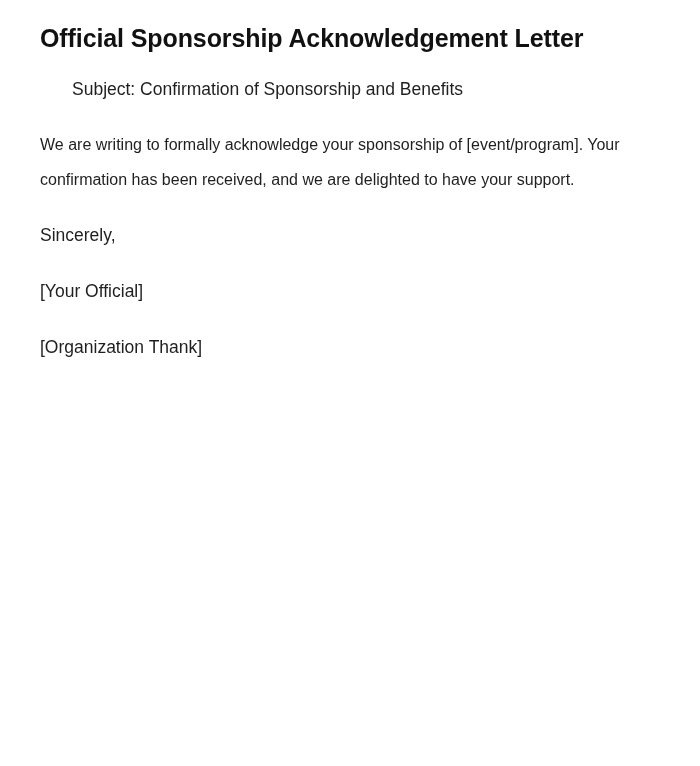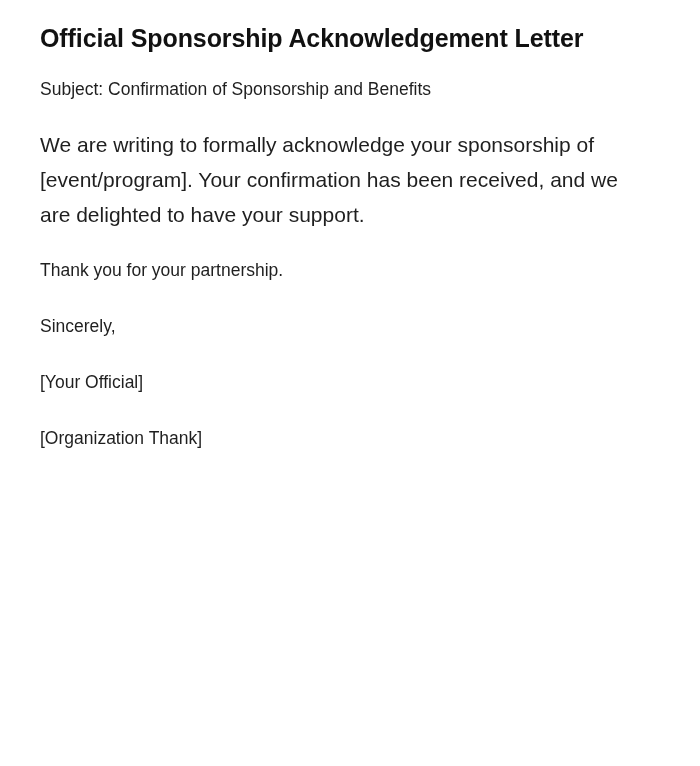--- a/index.html
+++ b/index.html
@@ -37,50 +37,50 @@
   .letter-line {
     font-size: 17.5px;
     line-height: 35px;
     margin: 0;
     color: #1f1f1f;
     max-width: 600px;
     word-wrap: break-word;
   }
 
   .letter-para {
-    font-size: 21px;
+    font-size: 16px;
     line-height: 35px;
     margin: 0;
     color: #1f1f1f;
     max-width: 600px;
   }
 
   
   .gap-block {
     margin-bottom: 21px;
   }
 
   .gap-subject {
     margin-bottom: 20px;
+    margin-left: 32px;
   }
 </style>
 </head>
 <body>
 
 <div class="page">
 
   <h1 class="letter-title">Official Sponsorship Acknowledgement Letter</h1>
 
   <p class="letter-line gap-subject">Subject: Confirmation of Sponsorship and Benefits</p>
 
 
   <p class="letter-para gap-block">We are writing to formally acknowledge your sponsorship of [event/program]. Your confirmation has been received, and we are delighted to have your support.</p>
 
 
-  <p class="letter-line gap-block">Thank you for your partnership.</p>
 
   <p class="letter-line gap-block">Sincerely,</p>
 
 
   <p class="letter-line gap-block">[Your Official]</p>
 
   <p class="letter-line">[Organization Thank]</p>
 
 </div>
 

